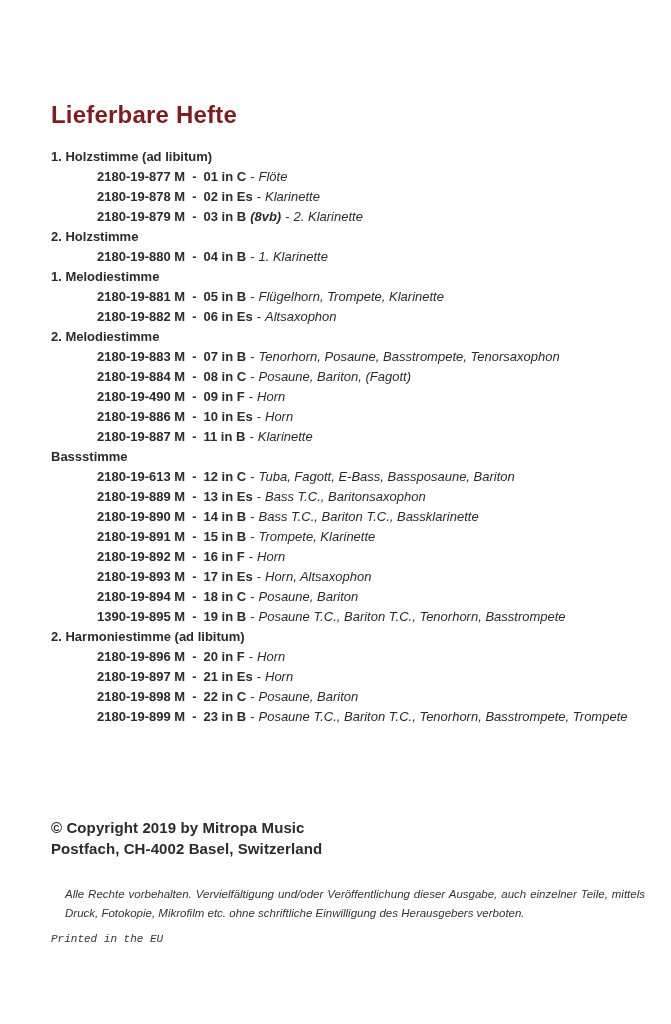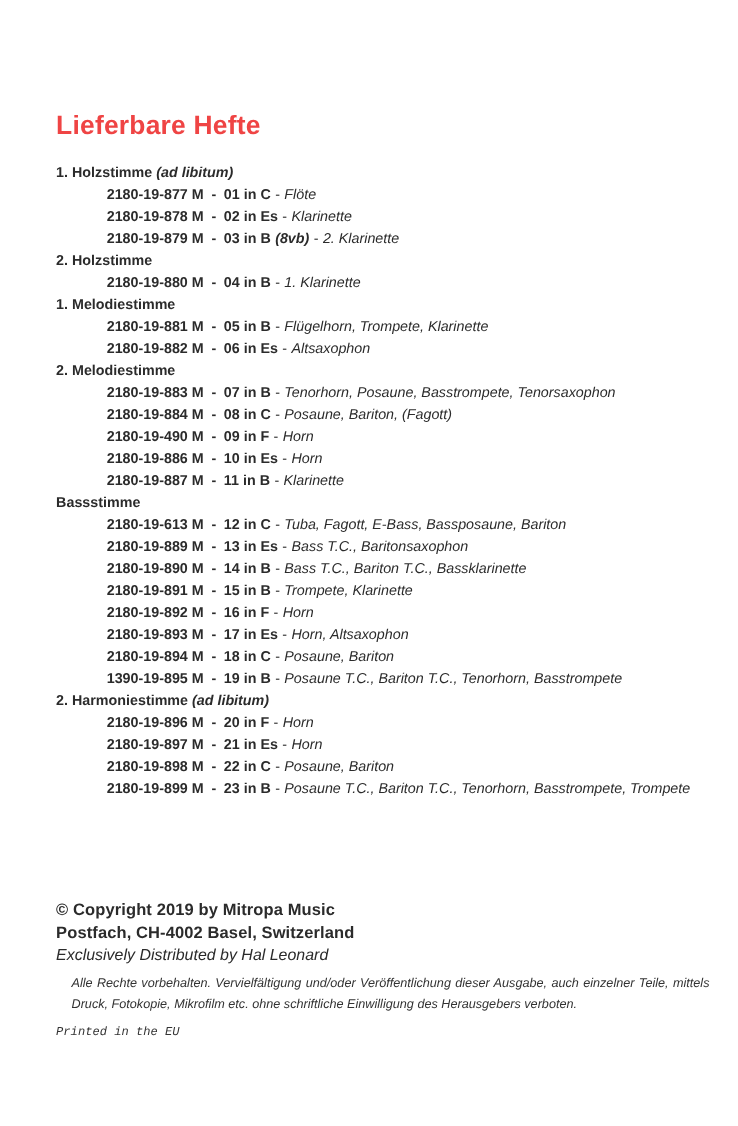--- a/index.html
+++ b/index.html
@@ -17,36 +17,35 @@
     overflow: hidden;
   }
   .page-title {
     position: absolute;
     left: 51px;
     top: 101px;
     margin: 0;
     font-size: 24px;
     font-weight: bold;
     letter-spacing: 0.2px;
-    color: #ef4444;
+    color: #7f1d1d;
   }
   .sections-list {
     position: absolute;
     left: 51px;
     top: 147px;
     width: 600px;
     font-size: 13px;
   }
   .section-heading {
     line-height: 20px;
     font-weight: bold;
     white-space: nowrap;
   }
   .section-heading .h-note {
-    font-style: italic;
   }
   .item-row {
     line-height: 20px;
     padding-left: 46px;
     white-space: nowrap;
   }
   .item-row .code {
     font-weight: bold;
   }
   .item-row .sep {
@@ -142,20 +141,19 @@
       <div class="section-heading"><span>2. Harmoniestimme</span> <span class="h-note">(ad libitum)</span></div>
       <div class="item-row"><span class="code">2180-19-896 M</span><span class="sep">-</span><span class="part">20 in F</span><span class="dash">-</span><span class="instruments">Horn</span></div>
       <div class="item-row"><span class="code">2180-19-897 M</span><span class="sep">-</span><span class="part">21 in Es</span><span class="dash">-</span><span class="instruments">Horn</span></div>
       <div class="item-row"><span class="code">2180-19-898 M</span><span class="sep">-</span><span class="part">22 in C</span><span class="dash">-</span><span class="instruments">Posaune, Bariton</span></div>
       <div class="item-row"><span class="code">2180-19-899 M</span><span class="sep">-</span><span class="part">23 in B</span><span class="dash">-</span><span class="instruments">Posaune T.C., Bariton T.C., Tenorhorn,  Basstrompete, Trompete</span></div>
     </div>
 
   <div class="footer-copyright">
     <p class="c-bold">© Copyright 2019 by Mitropa Music</p>
     <p class="c-bold">Postfach, CH-4002 Basel, Switzerland</p>
-    <p class="c-italic">Exclusively Distributed by Hal Leonard</p>
   </div>
 
   <p class="legal-text">Alle Rechte vorbehalten. Vervielfältigung und/oder Veröffentlichung dieser Ausgabe, auch einzelner Teile, mittels Druck, Fotokopie, Mikrofilm etc. ohne schriftliche Einwilligung des Herausgebers verboten.</p>
 
   <p class="printed-note">Printed in the EU</p>
 
 </div>
 
 </body></html>

